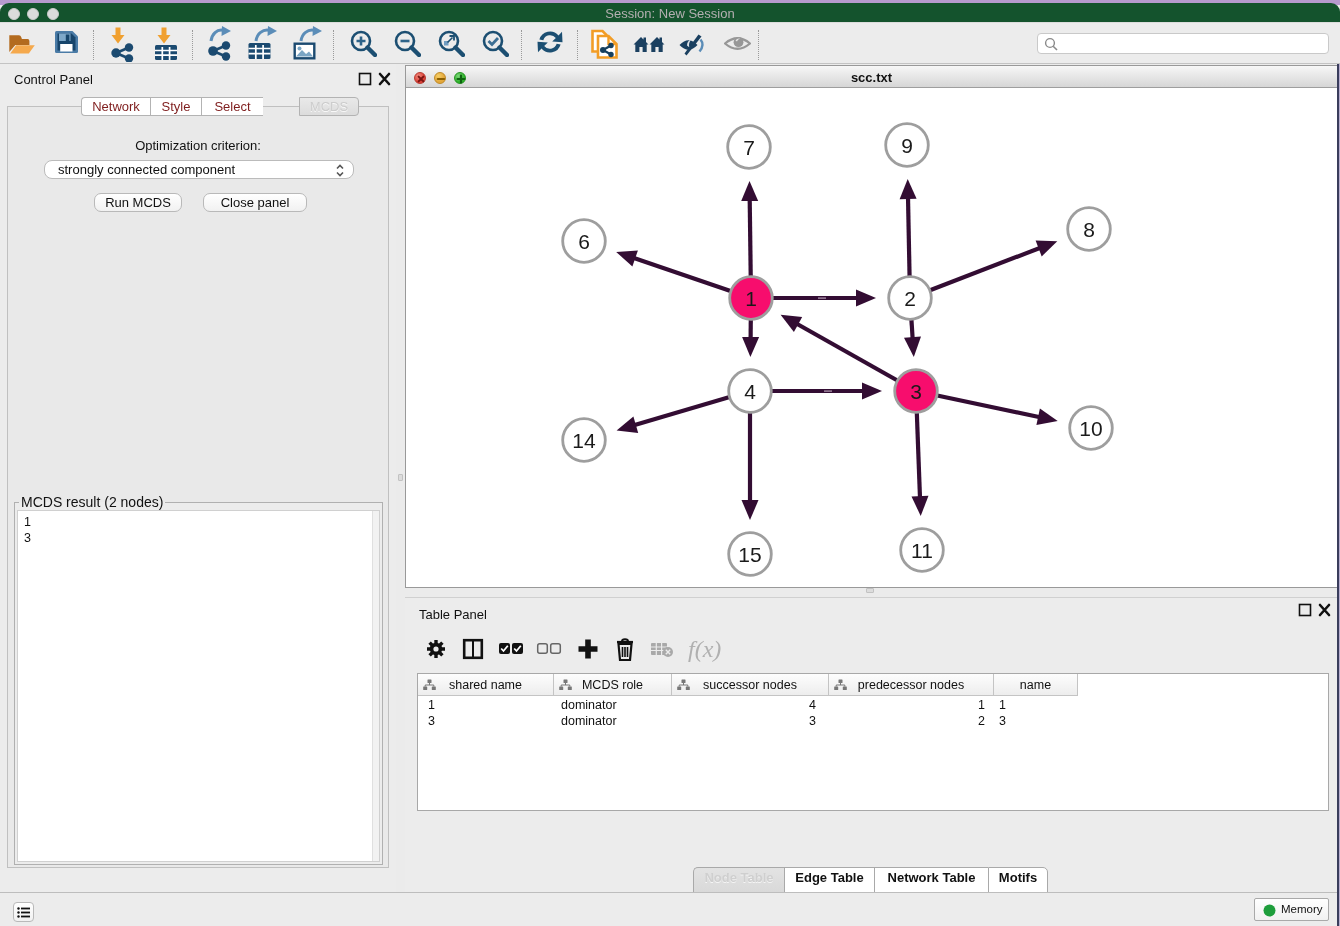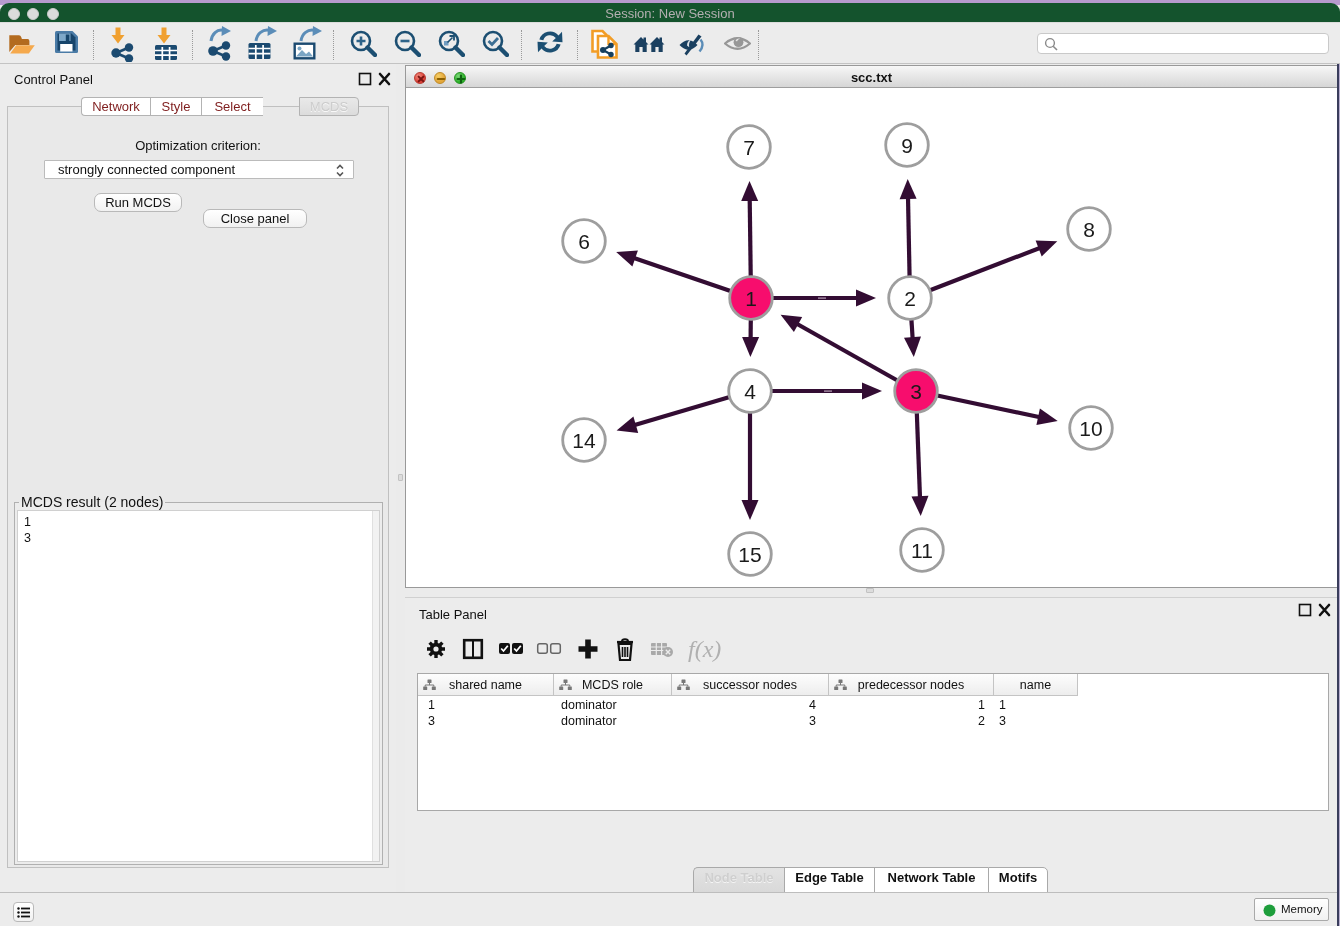--- a/index.html
+++ b/index.html
@@ -18,21 +18,21 @@
 
 #cp { position:absolute; left:0; top:64px; width:396px; height:828px; background:#ececec; }
 #cp .hdr { position:absolute; left:14px; top:8px; font-size:13px; color:#111; }
 .tabrow { position:absolute; display:flex; }
 .tab { font-size:13px; text-align:center; border:1px solid #b3b3b3; border-right:none; background:#fff; color:#7f1d1d; line-height:17px; height:19px; padding:0 14px; }
 .tab.first { border-radius:4px 0 0 4px; }
 .tab.last { border-right:1px solid #b3b3b3; border-radius:0 4px 4px 0;margin-left:36px; }
 .tab.sel { background:linear-gradient(#e9e9e9,#dcdcdc); color:#cccccc; text-shadow:0 1px 0 #f8f8f8; }
 #cpinner { position:absolute; left:7px; top:106px; width:382px; height:762px; background:#e9e9e9; border:1px solid #c0c0c0; }
 .btn { position:absolute; background:linear-gradient(#ffffff,#f1f1f1); border:1px solid #b9b9b9; border-radius:7px; font-size:13px; color:#111; text-align:center; }
-#dd { position:absolute; left:44px; top:160px; width:310px; height:19px; background:#fff; border:1px solid #bbb; border-radius:1px; font-size:13px; color:#111; line-height:17px; padding-left:13px; }
+#dd { position:absolute; left:44px; top:160px; width:310px; height:19px; background:#fff; border:1px solid #bbb; border-radius:8px; font-size:13px; color:#111; line-height:17px; padding-left:13px; }
 fieldset#mcds { position:absolute; left:14px; top:494px; width:369px; height:371px; border:1px solid #b0b0b0; background:#ececec; }
 fieldset#mcds legend { font-size:14px; color:#111; margin-left:4px; padding:0 2px; }
 #mcdstext { position:absolute; left:2px; top:0px; width:363px; height:352px; background:#fff; border:1px solid #d0d0d0; font-size:12.5px; color:#111; padding:3px 0 0 6px; line-height:16px; }
 #mcdsscroll { position:absolute; right:3px; top:1px; width:7px; height:350px; background:#f2f2f2; border-left:1px solid #e0e0e0; }
 
 #netwin { position:absolute; left:405px; top:65px; width:933px; height:523px; background:#fff; border:1px solid #999; }
 #nettitle { position:absolute; left:0; top:0; width:100%; height:22px; background:linear-gradient(#f7f7f7,#d6d6d6); border-bottom:1px solid #9e9e9e; }
 #nettitle .t { position:absolute; width:100%; text-align:center; top:4px; font-size:13px; font-weight:bold; color:#111; }
 .tl { position:absolute; top:6px; width:12px; height:12px; border-radius:50%; font-size:9px; line-height:12px; text-align:center; }
 
@@ -186,21 +186,21 @@
     <div class="tab sel last" style="width:60px; padding:0;">MCDS</div>
   </div>
   <div class="abs" style="left:0; top:138px; width:396px; text-align:center; font-size:13px; color:#111;">Optimization criterion:</div>
   <div id="dd">strongly connected component
     <svg class="abs" style="right:8px; top:3px;" width="10" height="13" viewBox="0 0 10 13">
       <path d="M2 4.5 L5 1.5 L8 4.5" fill="none" stroke="#555" stroke-width="1.6"></path>
       <path d="M2 8.5 L5 11.5 L8 8.5" fill="none" stroke="#555" stroke-width="1.6"></path>
     </svg>
   </div>
   <div class="btn" style="left:94px; top:193px; width:88px; height:19px; line-height:17px;">Run MCDS</div>
-  <div class="btn" style="left:203px; top:209px; width:104px; height:19px; line-height:17px;">Close panel</div>
+  <div class="btn" style="left:203px; top:193px; width:104px; height:19px; line-height:17px;">Close panel</div>
   <fieldset id="mcds">
     <legend>MCDS result (2 nodes)</legend>
     <div id="mcdstext">1<br>3</div>
     <div id="mcdsscroll"></div>
   </fieldset>
   <div id="vsplit"></div>
   <div id="netwin">
     <div id="nettitle">
       <div class="tl" style="left:8px; background:radial-gradient(circle at 35% 30%, #f08a7d, #dd4238 60%); border:1px solid #b83a30;"><svg width="12" height="12">
             <path d="M3.6 3.6 L8.4 8.4 M8.4 3.6 L3.6 8.4" stroke="#7a1512" stroke-width="2" stroke-linecap="round"></path>

